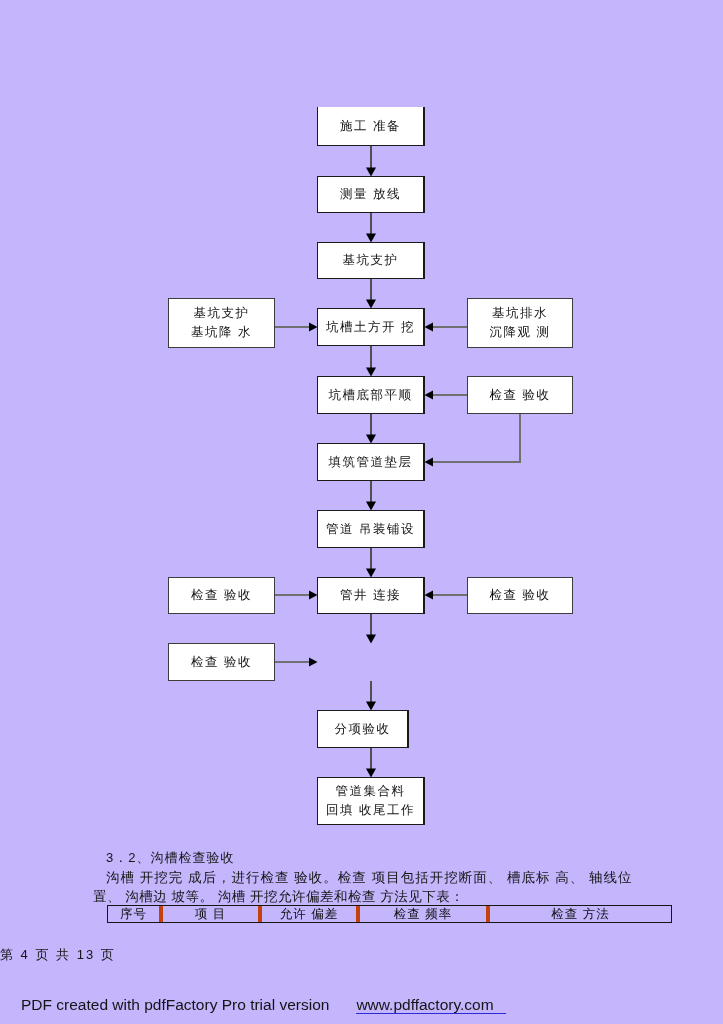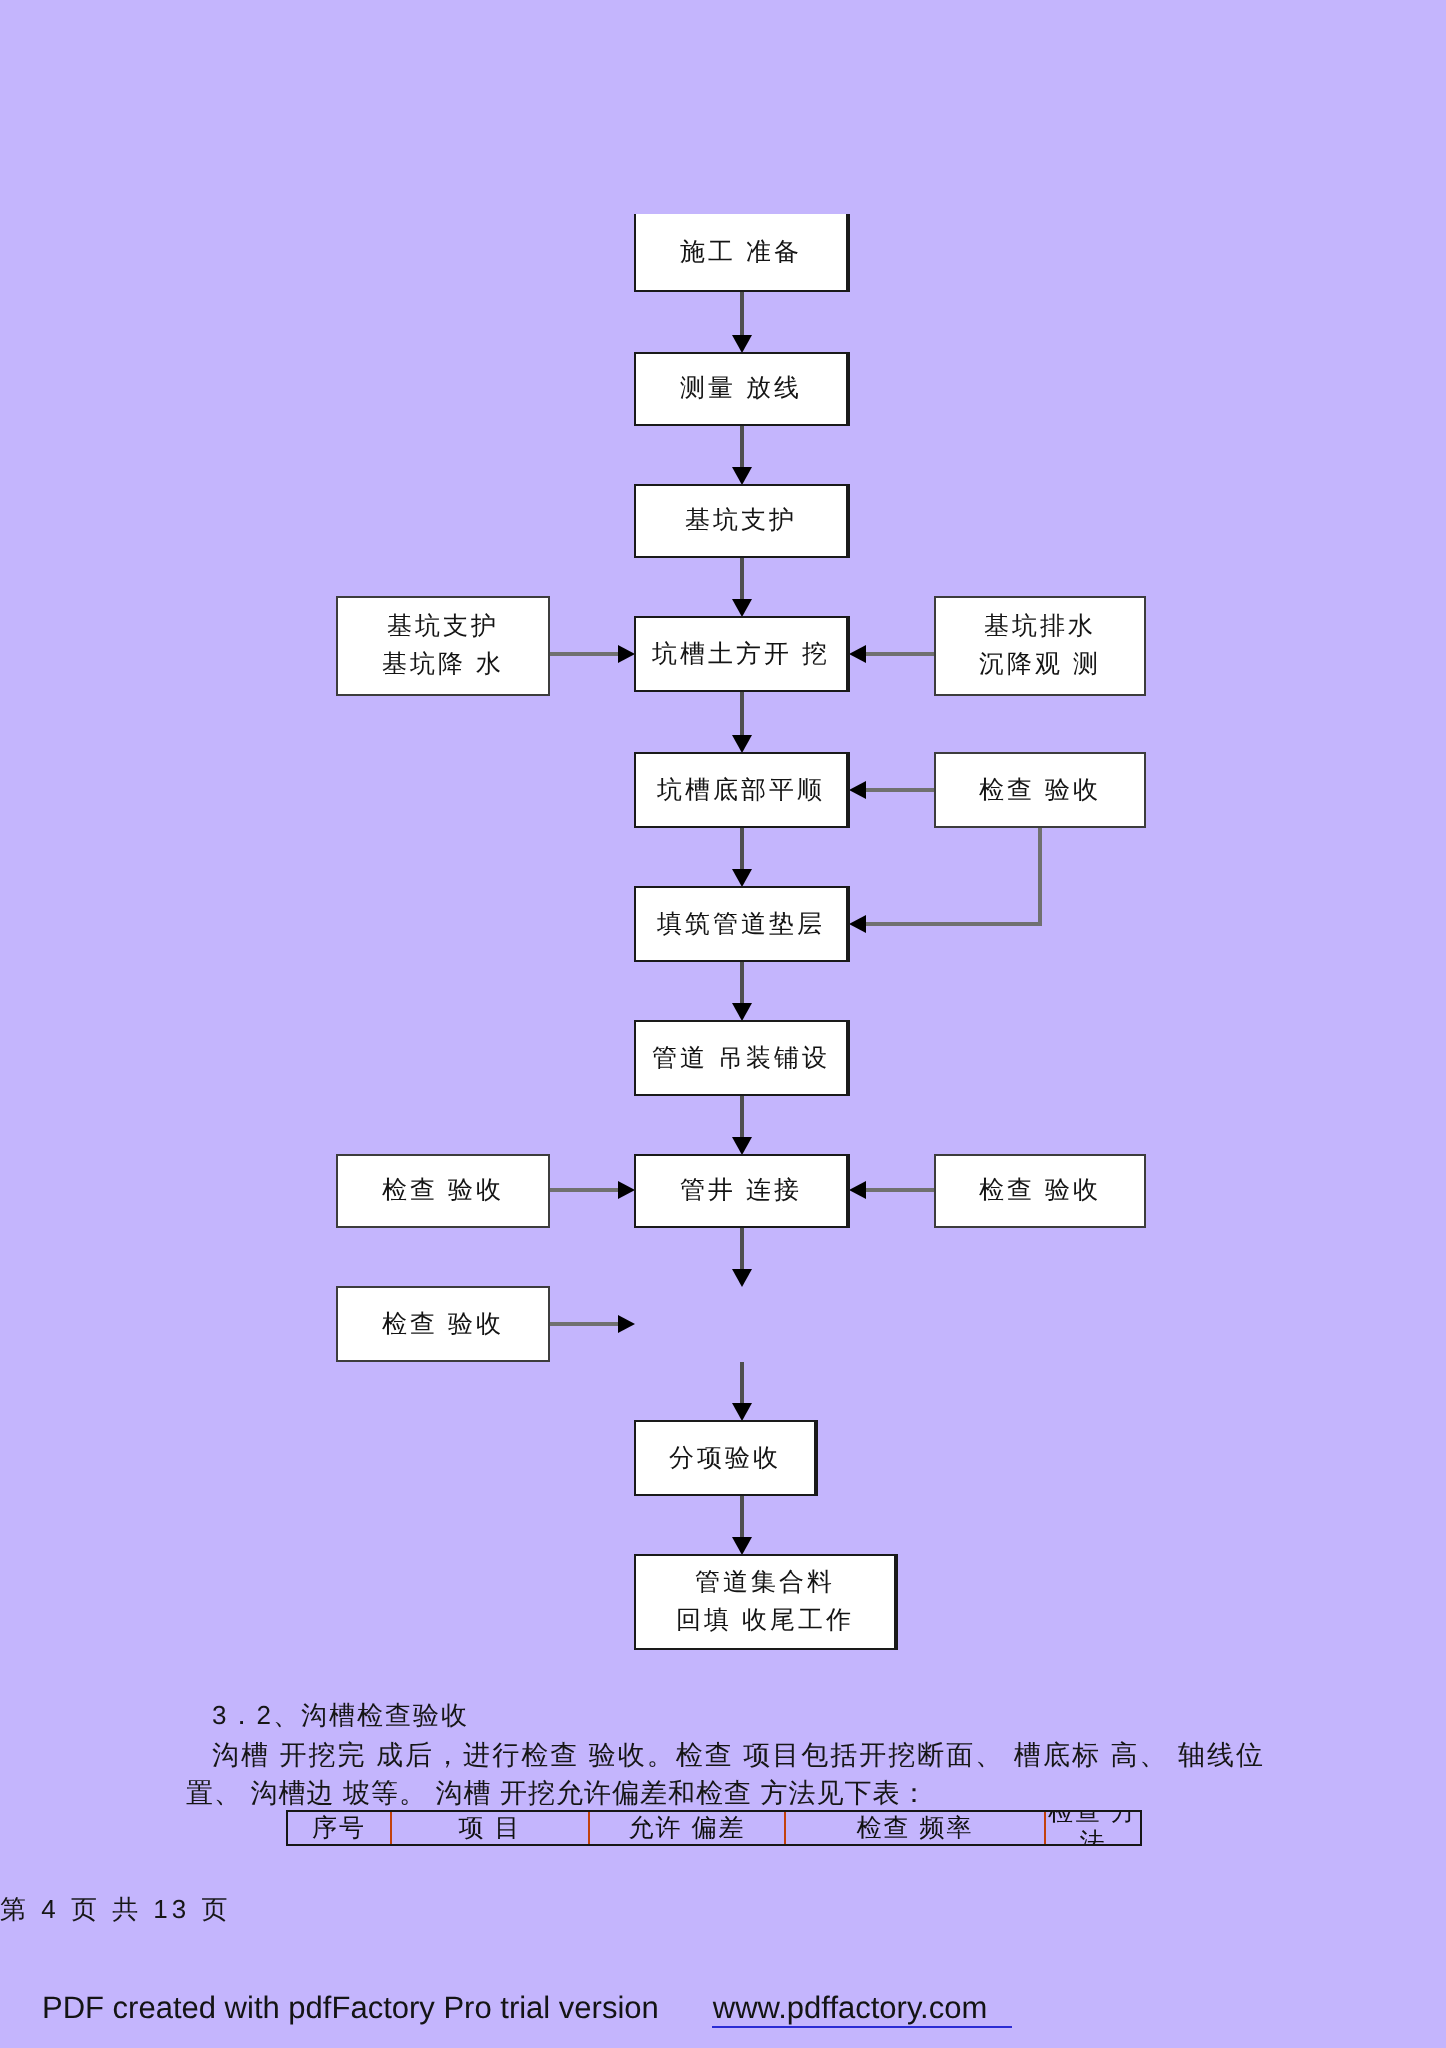--- a/index.html
+++ b/index.html
@@ -31,27 +31,27 @@
   .sec-heading {
     position:absolute; left:106px; top:849px;
     font-size:13px; letter-spacing:1px; color:#161616;
   }
   .sec-paragraph {
     position:absolute; left:93px; top:869px; width:539px;
     font-size:13.5px; line-height:18.5px; letter-spacing:0.5px;
     text-align:justify; text-indent:13px; color:#161616;
   }
   .trench-table {
-    position:absolute; left:107px; top:905px; width:428px; height:18px;
-    display:flex; border:1px solid #161616;margin-left:36px;
+    position:absolute; left:107px; top:905px; width:565px; height:18px;
+    display:flex; border:1px solid #161616;
   }
   .tcell {
     font-size:12.5px; line-height:15px; letter-spacing:1px;
     text-align:center; overflow:hidden;
-    border-left:1px solid #c2410c;
+    border-left:4px solid #c2410c;
     display:flex; align-items:center; justify-content:center;
   }
   .tcell:first-child { border-left:none; }
   .page-num {
     position:absolute; left:0; top:946px; width:100%;
     text-align:left; font-size:13px; letter-spacing:2px; color:#161616;
   }
   .pdf-footer {
     position:absolute; left:21px; top:996px;
     font-size:15.5px; color:#141414; white-space:nowrap;
@@ -118,21 +118,21 @@
 
   <div class="node node-main no-top" style="left:317px;top:107px;width:108px;height:39px">施工 准备</div>
   <div class="node node-main" style="left:317px;top:176px;width:108px;height:37px">测量 放线</div>
   <div class="node node-main" style="left:317px;top:242px;width:108px;height:37px">基坑支护</div>
   <div class="node node-main" style="left:317px;top:308px;width:108px;height:38px">坑槽土方开 挖</div>
   <div class="node node-main" style="left:317px;top:376px;width:108px;height:38px">坑槽底部平顺</div>
   <div class="node node-main" style="left:317px;top:443px;width:108px;height:38px">填筑管道垫层</div>
   <div class="node node-main" style="left:317px;top:510px;width:108px;height:38px">管道 吊装铺设</div>
   <div class="node node-main" style="left:317px;top:577px;width:108px;height:37px">管井 连接</div>
   <div class="node node-main" style="left:317px;top:710px;width:92px;height:38px">分项验收</div>
-  <div class="node node-main" style="left:317px;top:777px;width:132px;height:48px">管道集合料
+  <div class="node node-main" style="left:317px;top:777px;width:108px;height:48px">管道集合料
 回填 收尾工作</div>
 
   <div class="node node-side" style="left:168px;top:298px;width:107px;height:50px">基坑支护
 基坑降 水</div>
   <div class="node node-side" style="left:467px;top:298px;width:106px;height:50px">基坑排水
 沉降观 测</div>
   <div class="node node-side" style="left:467px;top:376px;width:106px;height:38px">检查 验收</div>
   <div class="node node-side" style="left:168px;top:577px;width:107px;height:37px">检查 验收</div>
   <div class="node node-side" style="left:467px;top:577px;width:106px;height:37px">检查 验收</div>
   <div class="node node-side" style="left:168px;top:643px;width:107px;height:38px">检查 验收</div>

